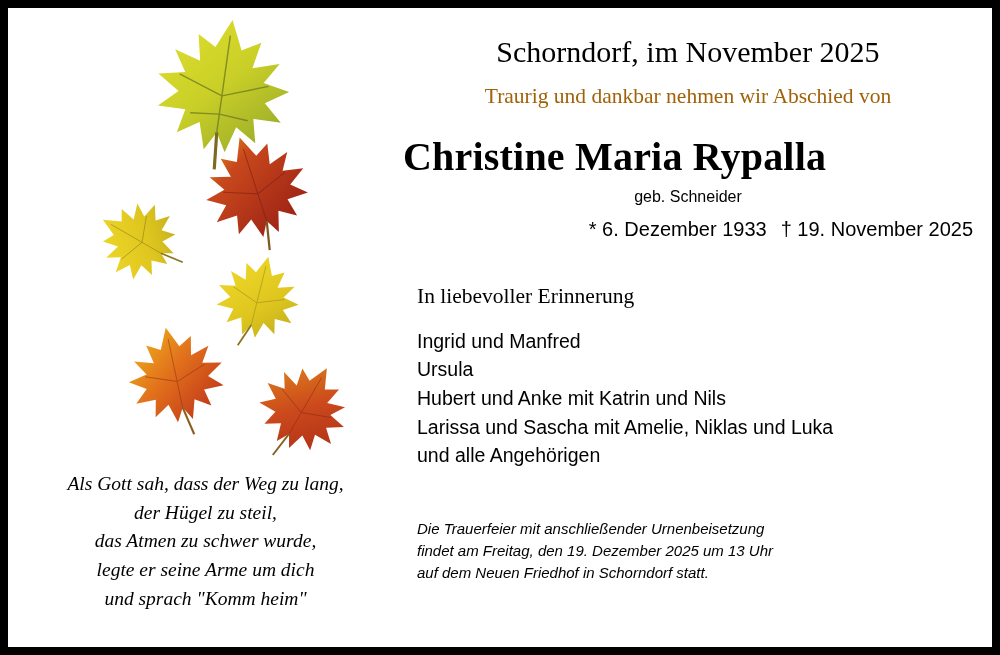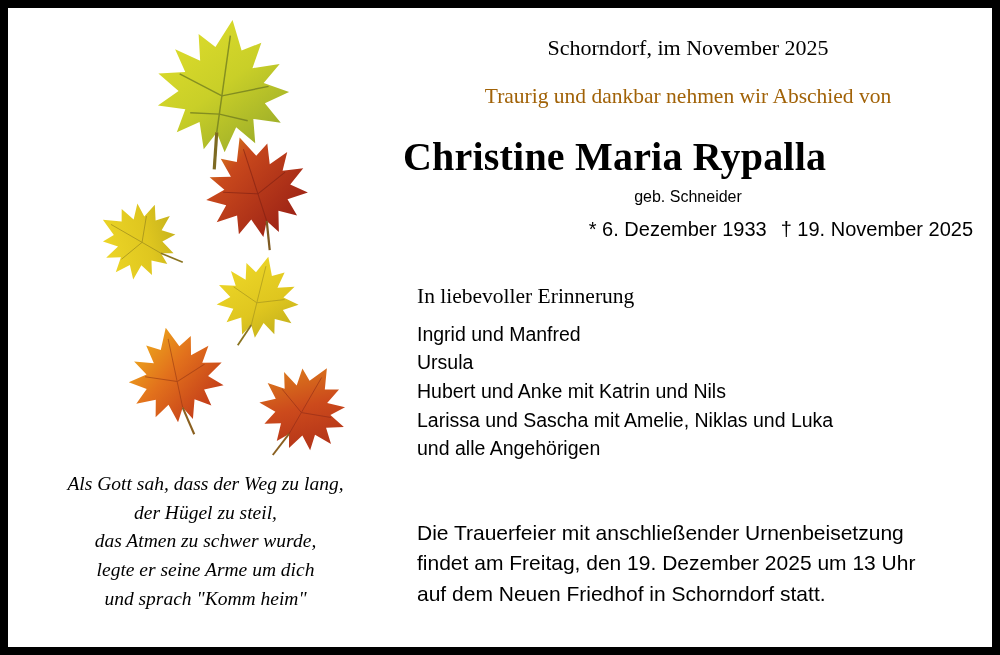--- a/index.html
+++ b/index.html
@@ -64,21 +64,21 @@
     top: 0;
     width: 590px;
     height: 100%;
   }
   .city-date {
     position: absolute;
     left: 0;
     top: 27px;
     width: 570px;
     text-align: center;
-    font-size: 22px;
+    font-size: 30px;
     color: #000;
   }
   .lead {
     position: absolute;
     left: 0;
     top: 76px;
     width: 570px;
     text-align: center;
     font-size: 21.5px;
     color: #a16207;
@@ -124,31 +124,32 @@
     top: 274px;
     width: 570px;
     font-size: 21.5px;
     line-height: 1.33;
     color: #000;
   }
   .memory-block .survivors {
     font-family: "Liberation Sans", sans-serif;
     font-size: 19.5px;
     line-height: 1.47;
-    margin-top: 9px;
+    margin-top: 16px;
   }
   .ceremony {
     position: absolute;
     left: 14px;
     top: 510px;
     width: 570px;
     font-family: "Liberation Sans", sans-serif;
-    font-size: 21px;
+    font-size: 15px;
     line-height: 1.45;
     color: #000;
+    font-style: italic;
   }
   .condolence {
     position: absolute;
     left: 14px;
     top: 610px;
     width: 575px;
     font-size: 17px;
     color: #000;
   }
 </style>

